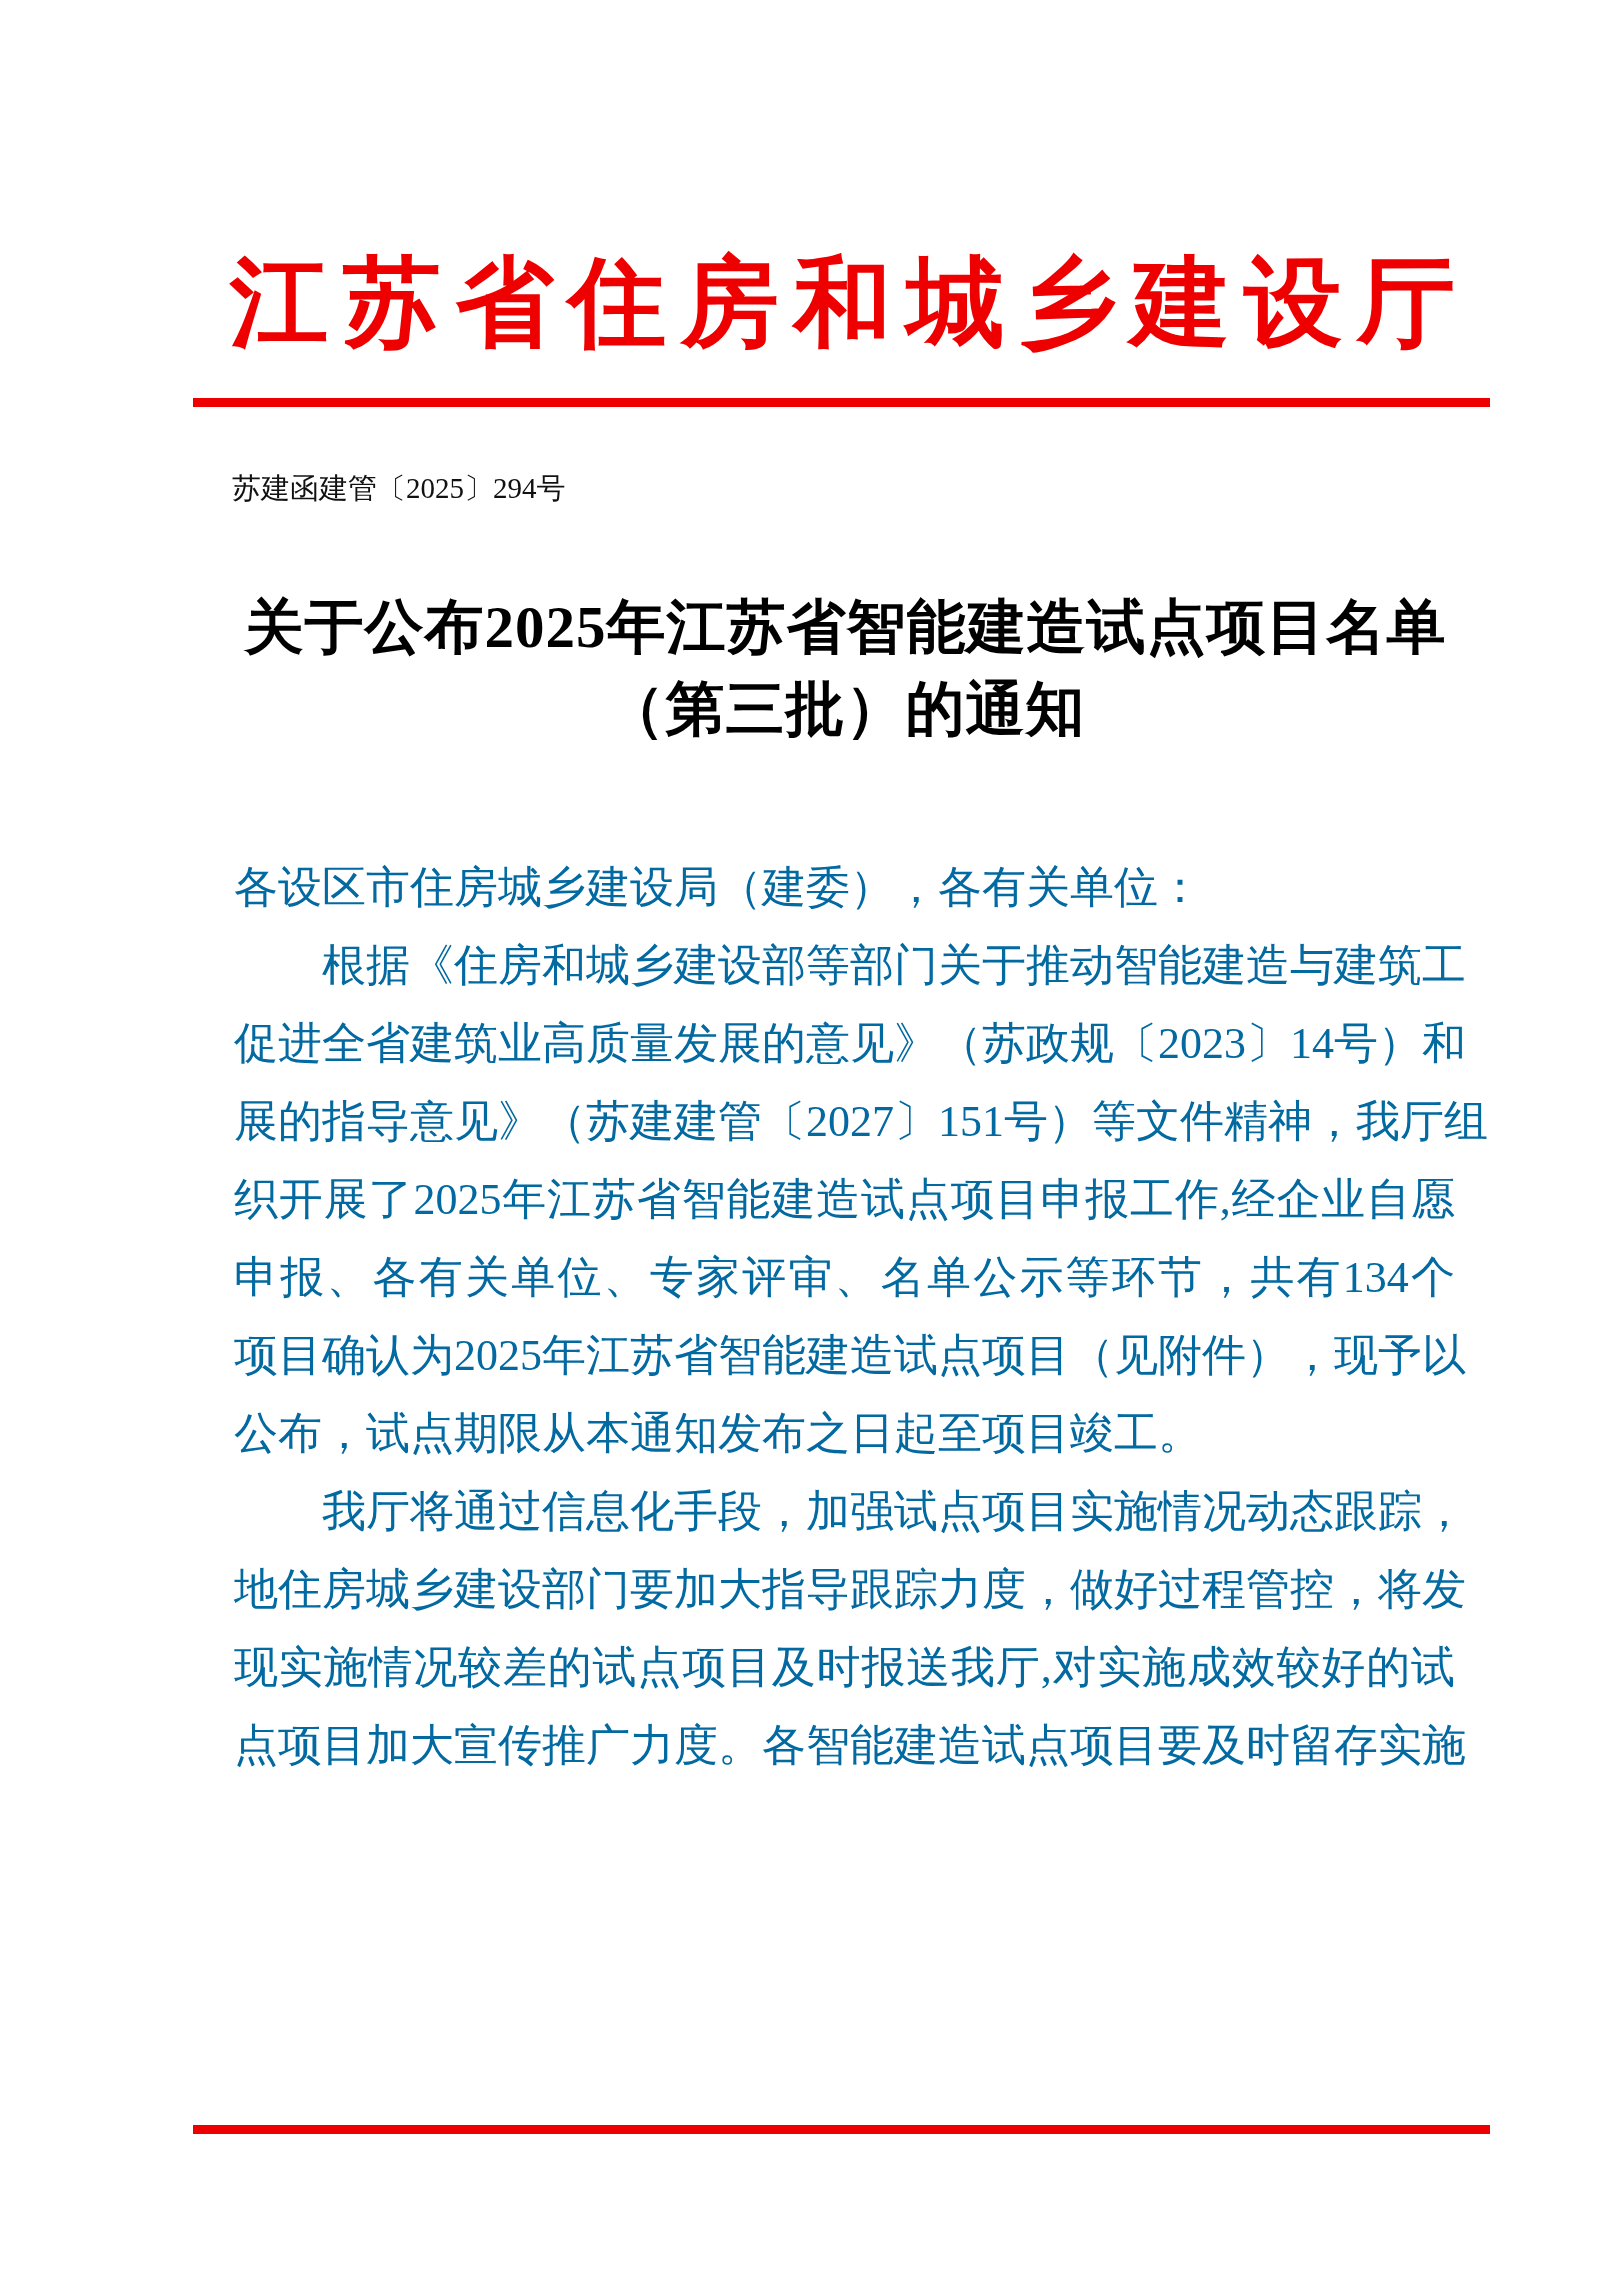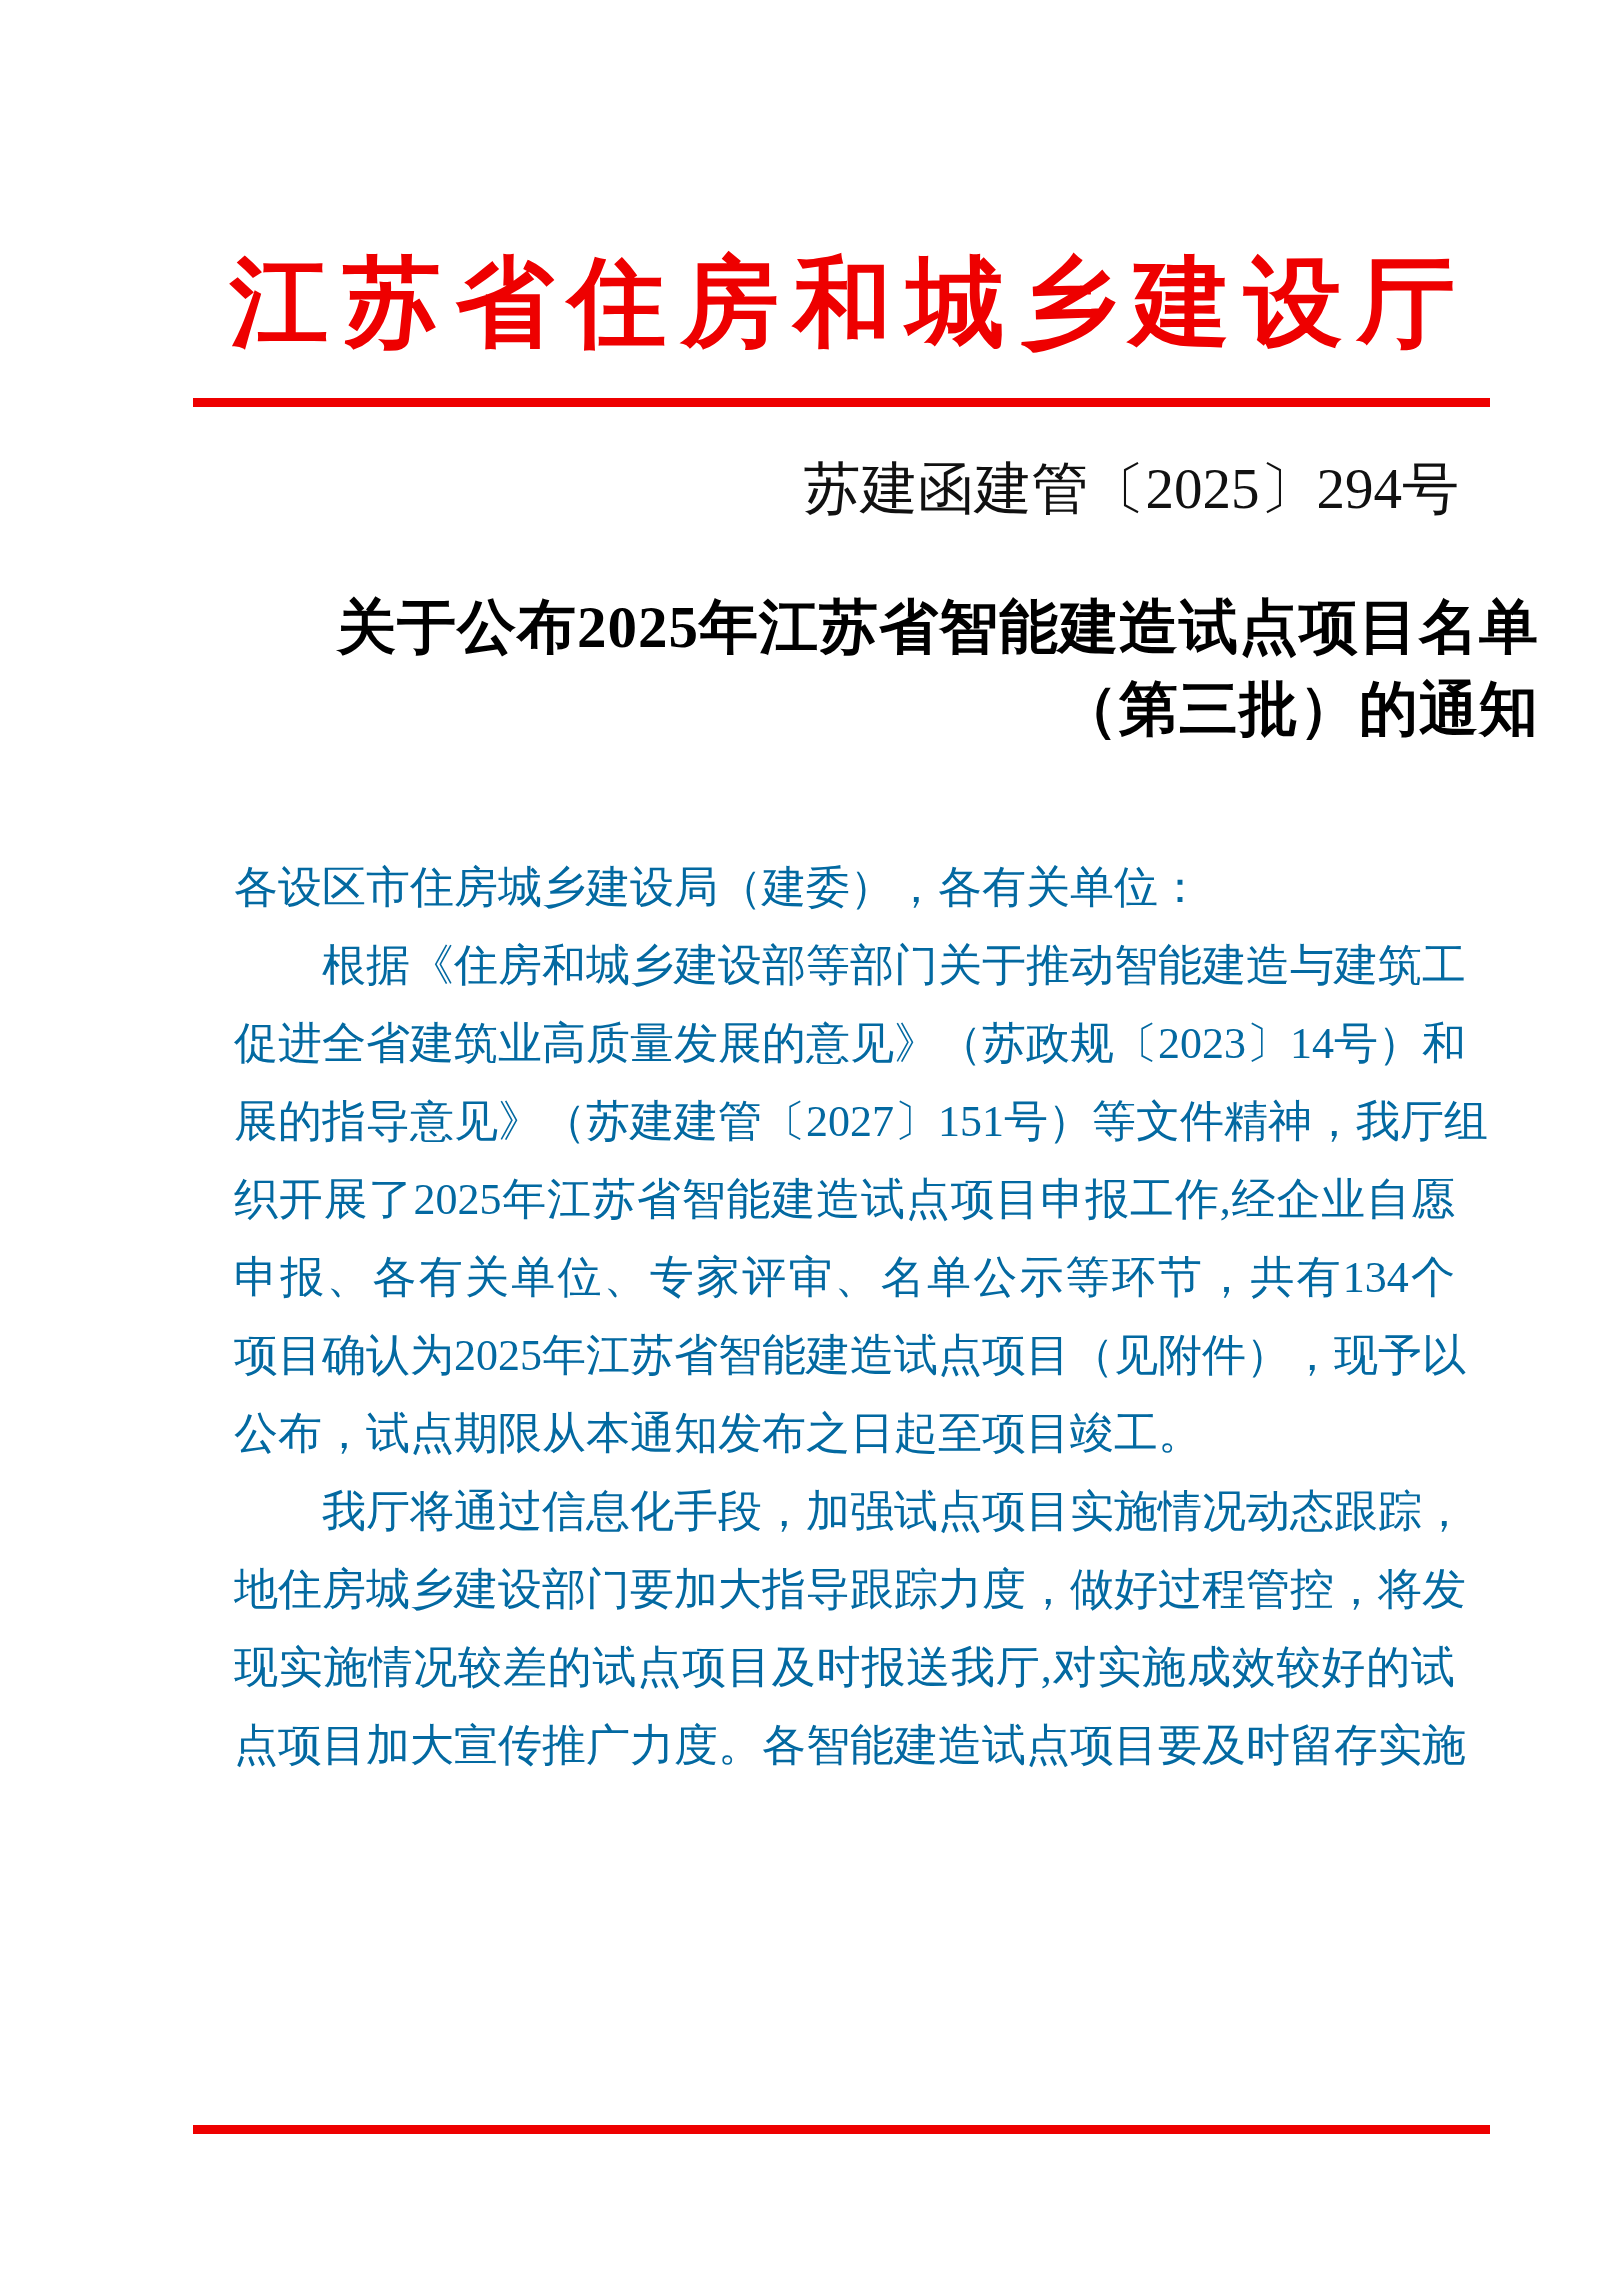--- a/index.html
+++ b/index.html
@@ -53,32 +53,32 @@
     height: 2.9px;               
     border-top: 2.9px solid #ee0000;
     border-bottom: 7.8px solid #ee0000;
   }
 
   .doc-number {
     position: absolute;
     top: 459px;
     left: 206px;
     right: 188px;
-    font-size: 57px;
+    font-size: 29px;
     line-height: 59px;
     color: #111111;
-    text-align: right;
+    text-align: left;
   }
 
   .doc-title {
     position: absolute;
     top: 586px;
     left: 118px;
-    right: 108px;
-    text-align: right;
+    right: 100px;
+    text-align: center;
     font-weight: bold;
     color: #000000;
     font-size: 59px;
     line-height: 82px;
     letter-spacing: 1px;
   }
 
   .body-block {
     position: absolute;
     top: 849px;

